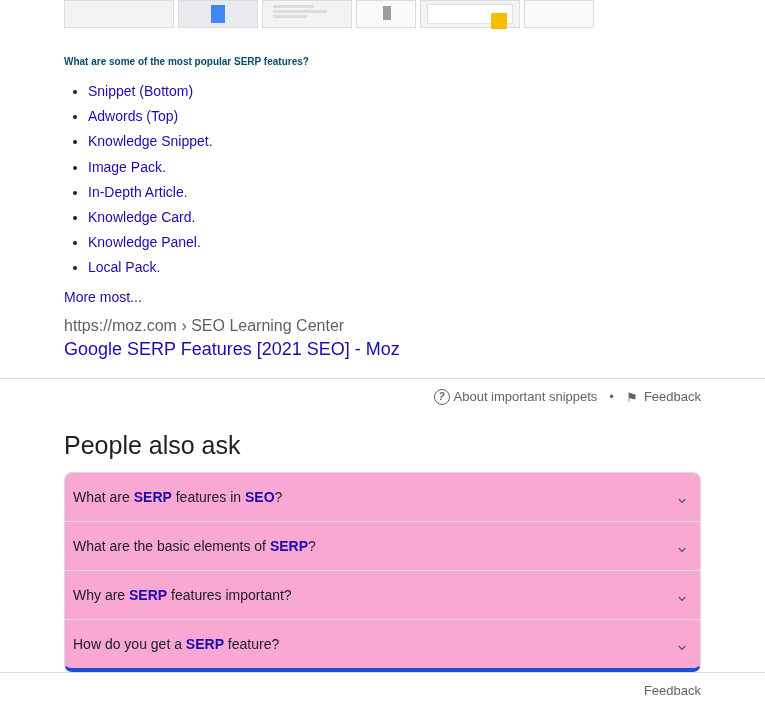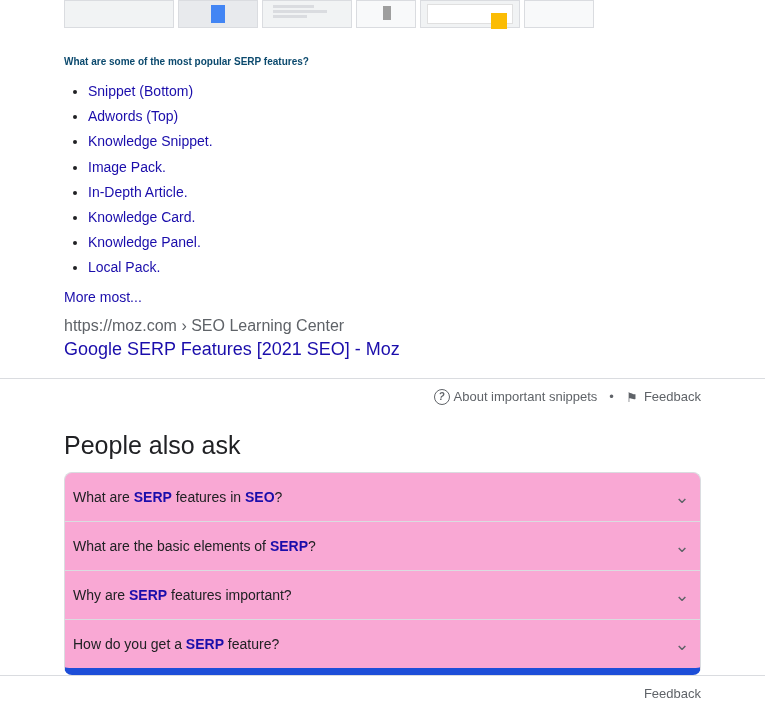--- a/index.html
+++ b/index.html
@@ -246,21 +246,21 @@
       <div class="chevron-down">⌄</div>
     </div>
     <div class="paa-item">
       <span class="paa-question">What are the basic elements of <span class="highlight">SERP</span>?</span>
       <div class="chevron-down">⌄</div>
     </div>
     <div class="paa-item">
       <span class="paa-question">Why are <span class="highlight">SERP</span> features important?</span>
       <div class="chevron-down">⌄</div>
     </div>
-    <div class="paa-item" style="border-bottom:7px solid #1d4ed8; border-radius: 0 0 8px 8px;">
+    <div class="paa-item" style="border-bottom:4px solid #1d4ed8; border-radius: 0 0 8px 8px;">
       <span class="paa-question">How do you get a <span class="highlight">SERP</span> feature?</span>
       <div class="chevron-down">⌄</div>
     </div>
   </div>
 </div>
 
 <div class="bottom-feedback">
   <a class="bottom-feedback-link">Feedback</a>
 </div>
 

